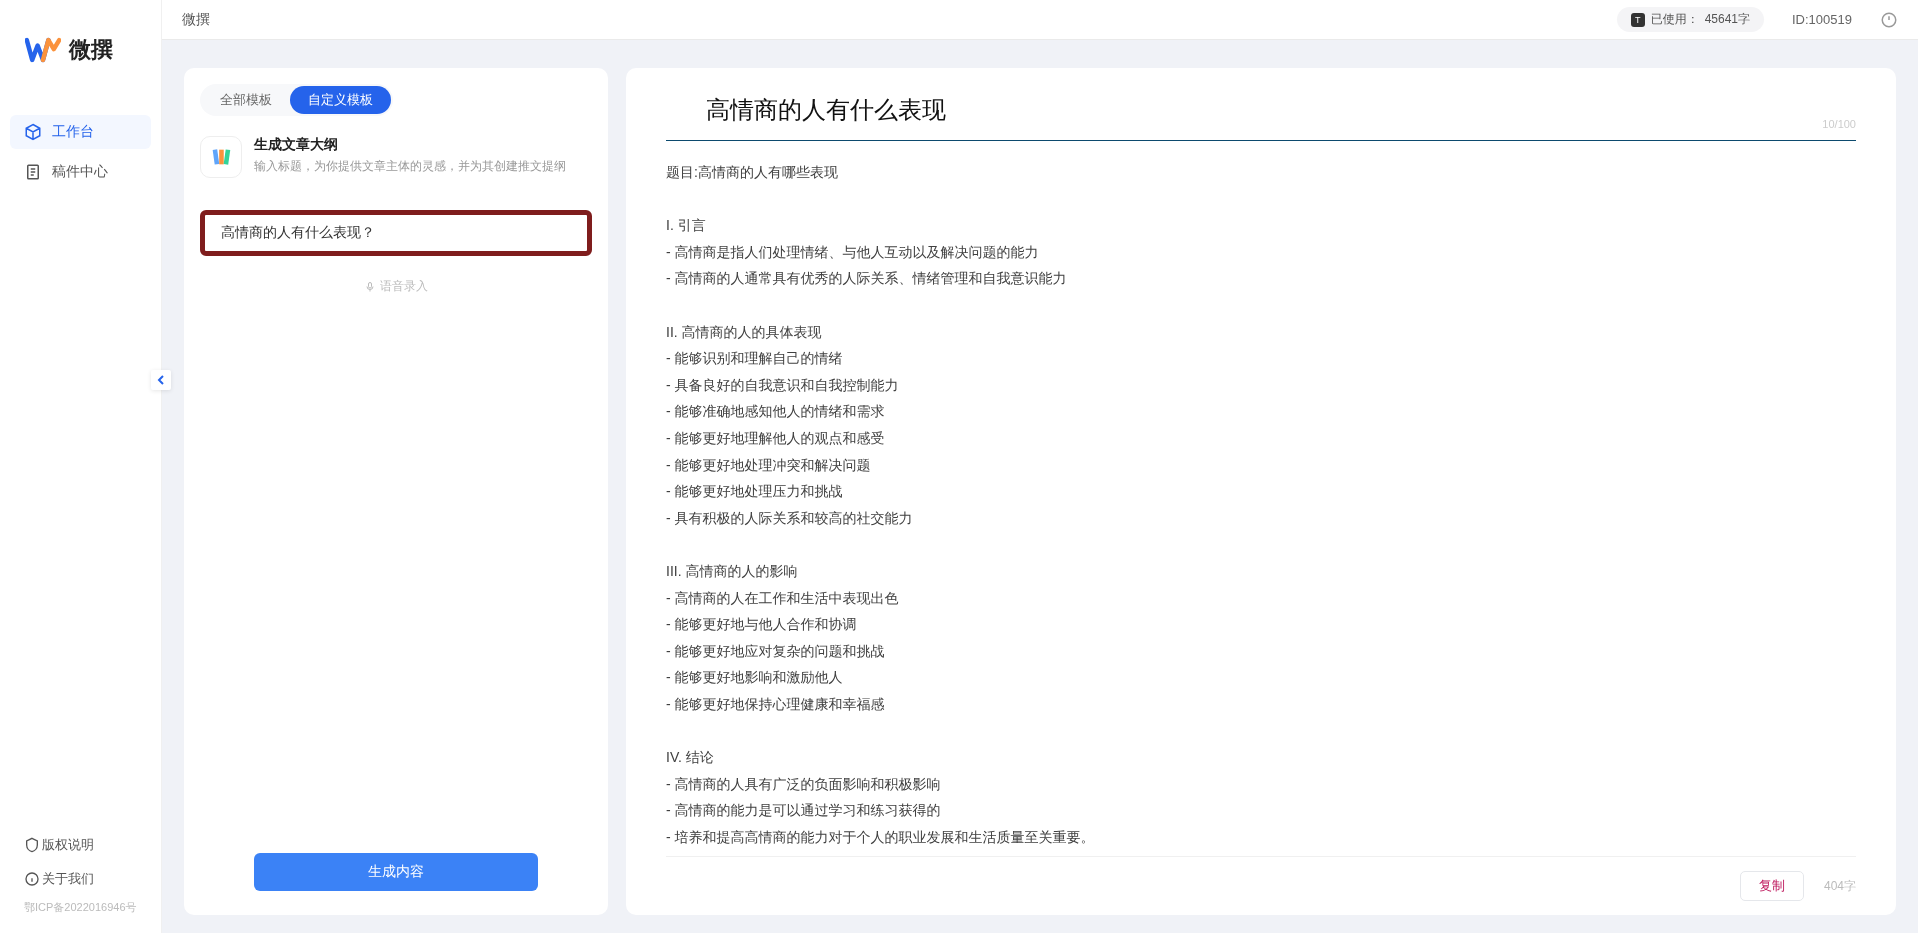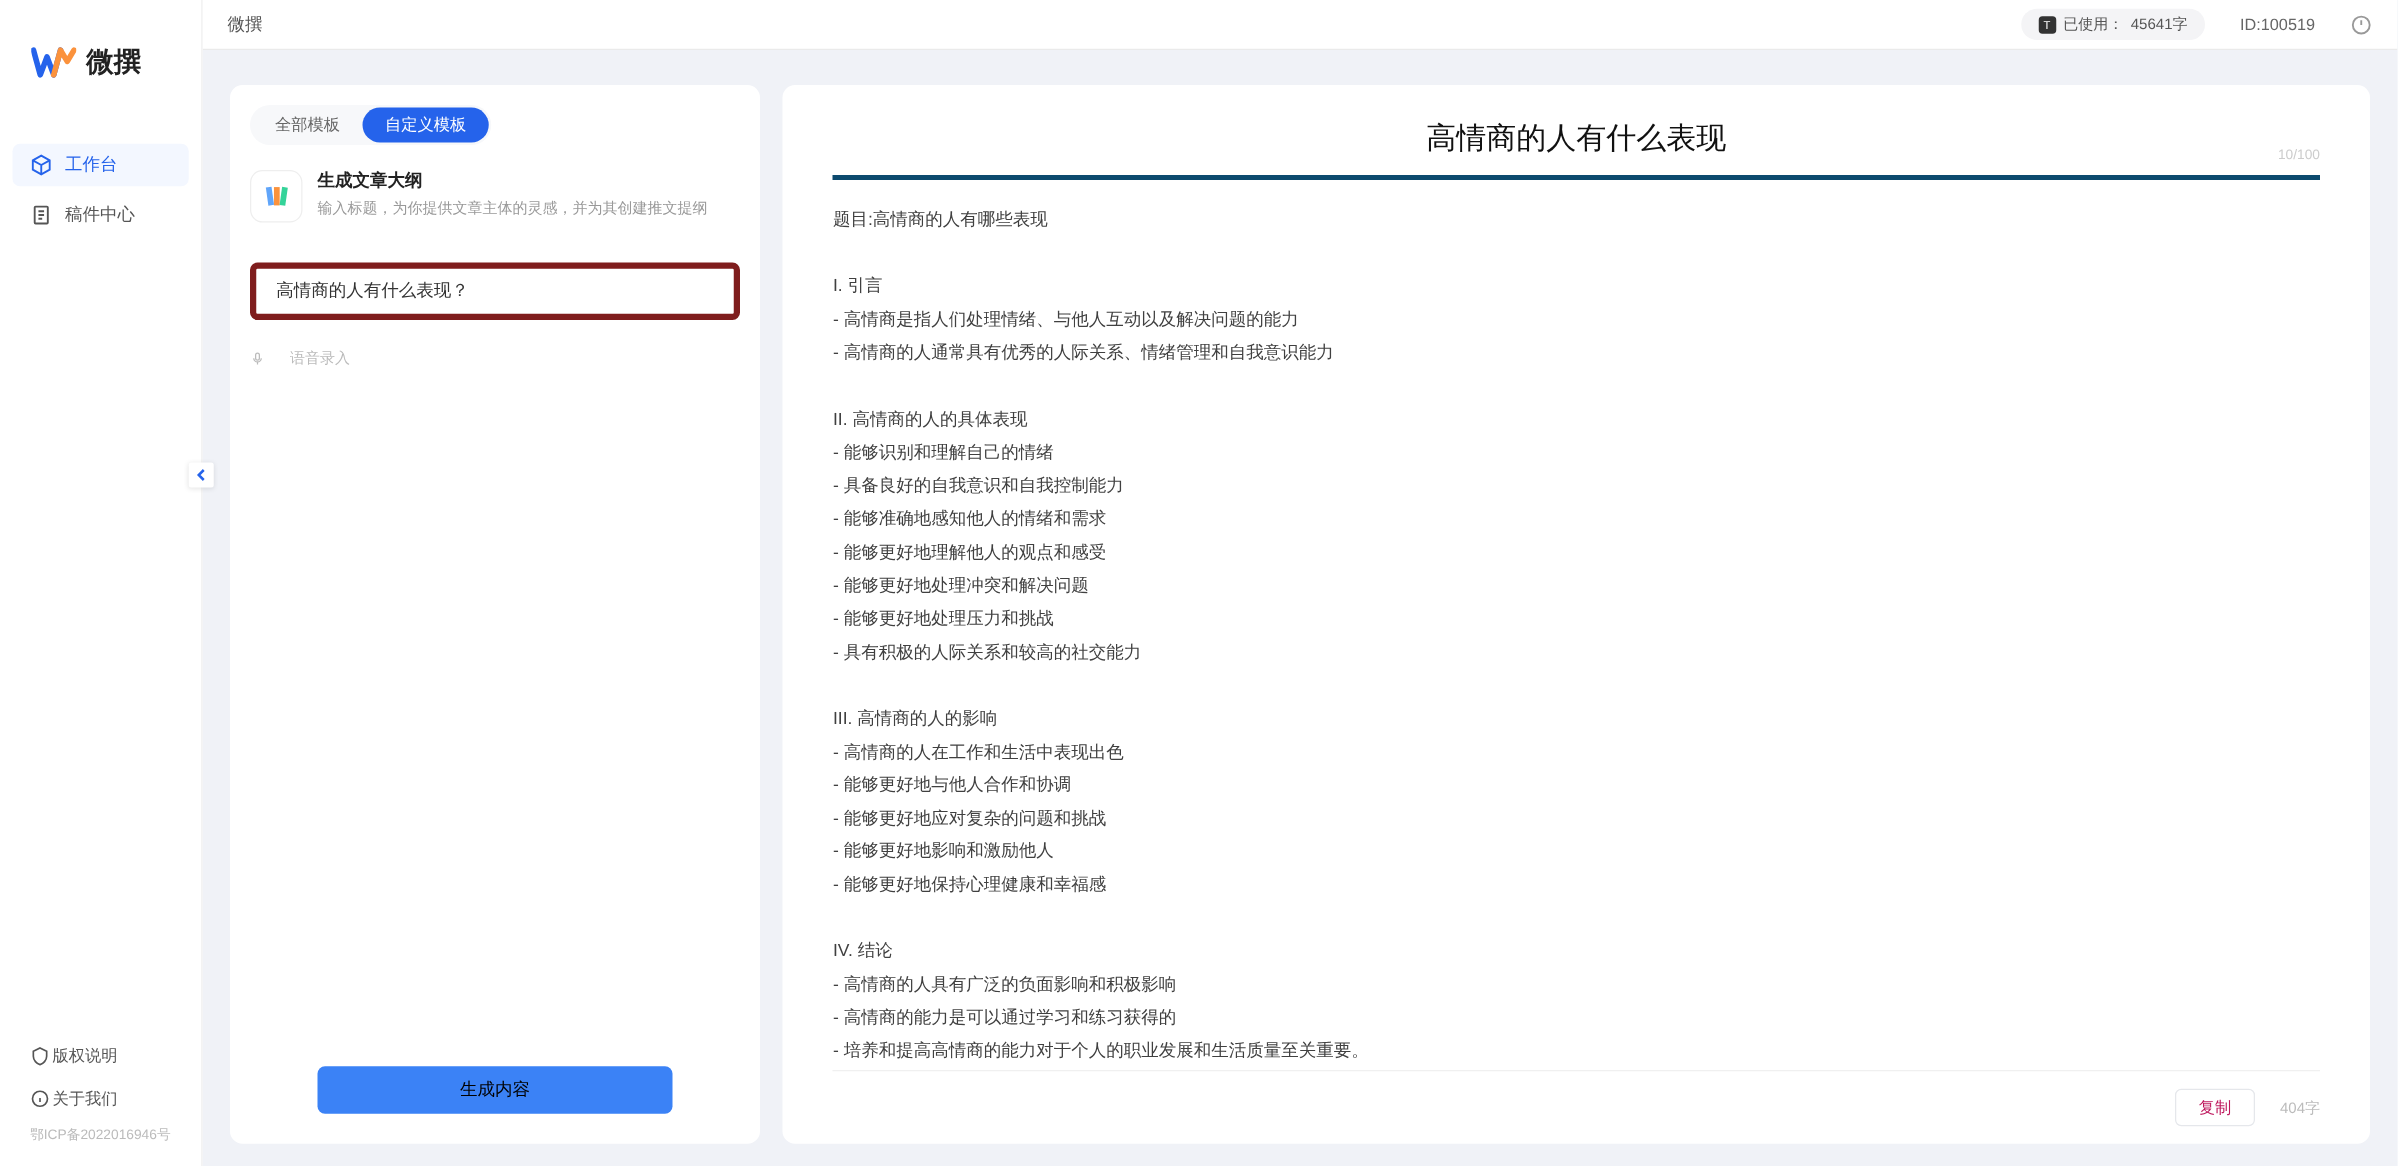--- a/index.html
+++ b/index.html
@@ -216,45 +216,45 @@
       outline: none;
       color: #333;
     }
     .voice-input {
       text-align: center;
       margin-top: 22px;
       color: #bbb;
       font-size: 12px;
       display: flex;
       align-items: center;
-      gap: 20px;
+      justify-content: center;
+      gap: 4px;
       cursor: pointer;
     }
     .voice-input svg { width: 12px; height: 12px; }
     
     .generate-bar {
       padding: 18px 70px 24px;
     }
     .generate-btn {
       width: 100%;
       background: #3b82f6;
-      color: #000000;
+      color: #ffffff;
       border: none;
       border-radius: 6px;
       padding: 10px;
       font-size: 14px;
       cursor: pointer;
     }
     
     
     .output-header {
       padding: 26px 40px 14px;
-      text-align: center;
       position: relative;
-      border-bottom: 4px solid #0c4a6e;
+      border-bottom: 1px solid #0c4a6e;
       margin: 0 40px;
     }
     .output-title {
       font-family: "SimSun", "Songti SC", serif;
       font-size: 24px;
       font-weight: 400;
       color: #111;
     }
     .output-count {
       position: absolute;

